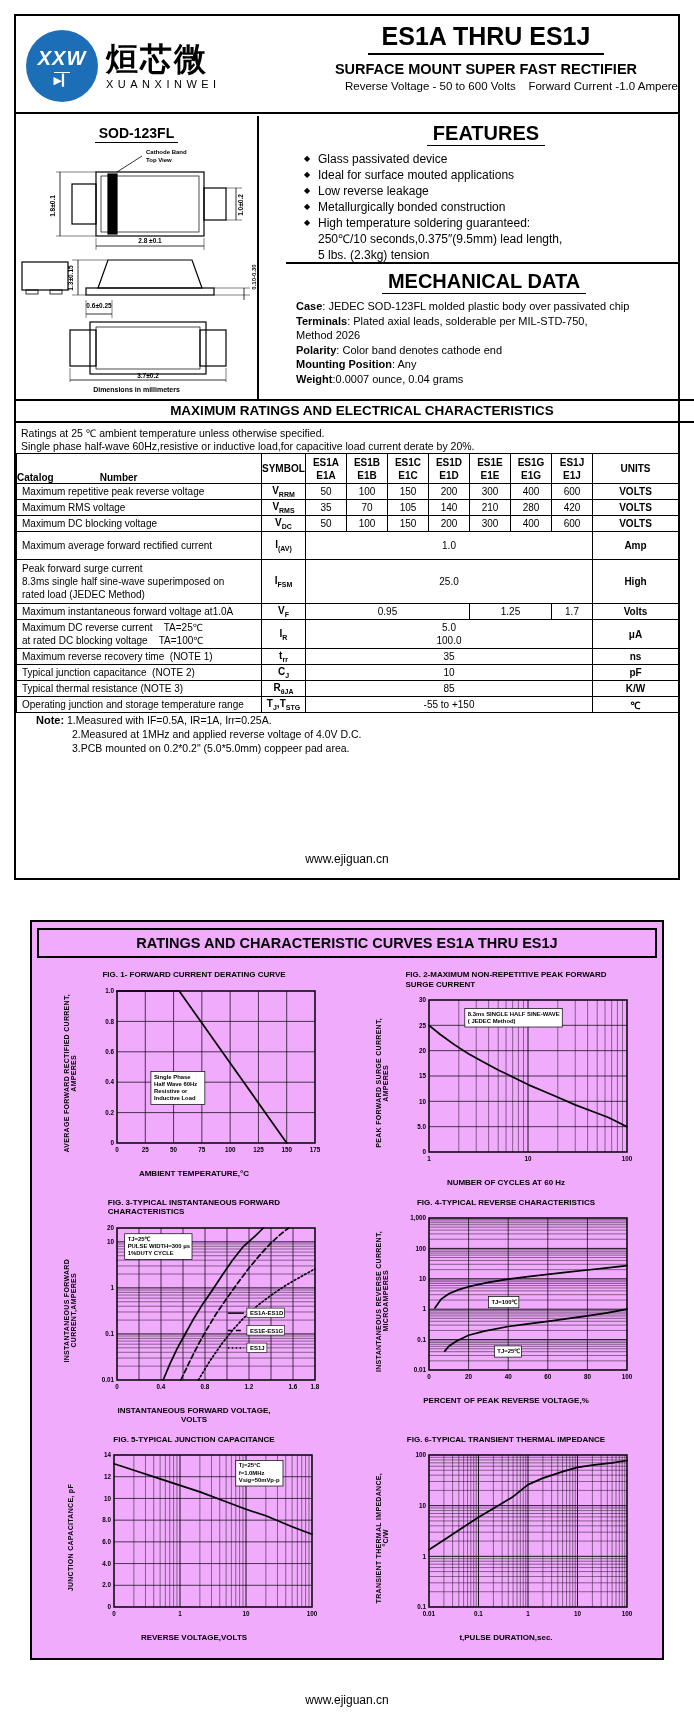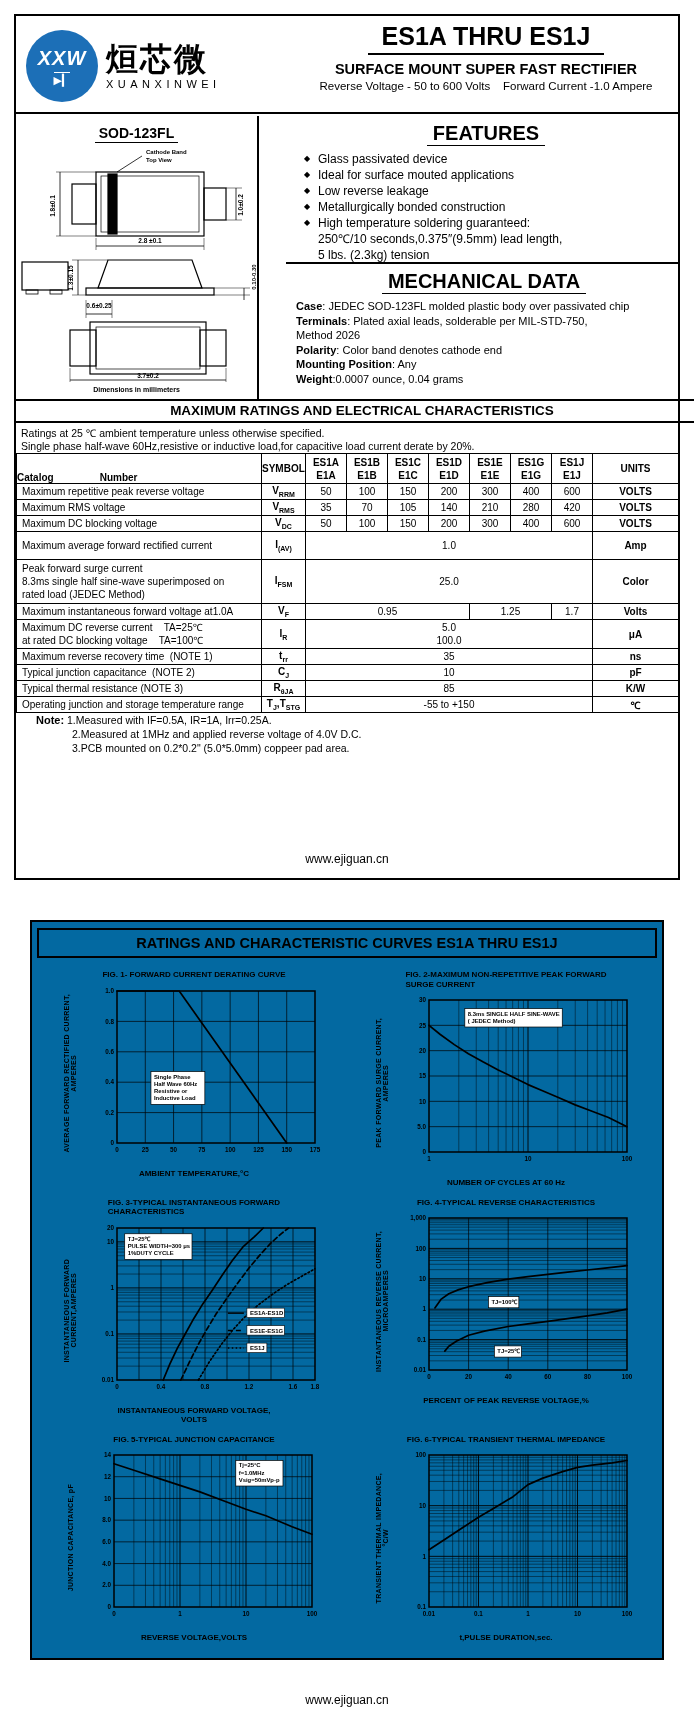--- a/index.html
+++ b/index.html
@@ -12,21 +12,21 @@
   #logo { left:10px; top:8px; width:258px; height:84px; display:flex; align-items:center; }
   #logo-circle { width:72px; height:72px; border-radius:50%; background:#1c6fb7; display:flex; flex-direction:column; align-items:center; justify-content:center; color:#fff; flex:0 0 auto; }
   #logo-circle .xxw { font-style:italic; font-weight:bold; font-size:20px; letter-spacing:1px; }
   #logo-circle .diode { font-size:11px; line-height:10px; border-top:1.5px solid #fff; padding-top:2px; margin-top:2px; }
   #logo-txt { margin-left:8px; }
   #logo-cn { font-size:32px; font-weight:bold; line-height:34px; letter-spacing:2px; }
   #logo-en { font-size:11px; letter-spacing:4.5px; margin-top:2px; }
   #hdr-right { left:278px; top:6px; width:384px; height:90px; text-align:center; }
   #doc-title { font-size:25px; font-weight:bold; display:inline-block; padding:0 14px 2px; border-bottom:2.5px solid #000; }
   #doc-sub { font-size:14.5px; font-weight:bold; margin-top:6px; }
-  #doc-line { font-size:11.5px; margin-top:3px; }
+  #doc-line { font-size:11.5px; margin-top:3px;text-align:right; }
   
   #leftcol { left:0; top:100px; width:243px; height:283px; border-right:2px solid #000; }
   #pkg-name { text-align:center; margin-top:8px; }
   #pkg-name span { font-size:14px; font-weight:bold; border-bottom:1.5px solid #000; padding:0 4px 1px; }
   #pkg-cap { position:absolute; bottom:6px; width:100%; text-align:center; font-size:7px; font-weight:bold; }
   
   #featbox { left:270px; top:100px; width:392px; height:148px; border-bottom:2px solid #000; padding:6px 10px 0 18px; }
   .sec-head { text-align:center; margin-bottom:6px; }
   .sec-head span { font-size:20px; font-weight:bold; border-bottom:1.5px solid #000; padding:0 6px 1px; }
   .feat-item { font-size:12px; line-height:16px; display:flex; }
@@ -51,21 +51,21 @@
   th.cath span { margin-right:46px; }
   th.part { font-weight:bold; font-size:10.5px; line-height:13px; }
   th.symh { font-size:8.5px; font-weight:bold; }
   th.unith { font-weight:bold; font-size:10.5px; }
   #notes { left:20px; top:697px; width:620px; font-size:10.5px; line-height:14px; }
   #notes b { font-size:11px; }
   #notes .nl { margin-left:36px; }
   .footer { text-align:center; font-size:12px; width:100%; }
   #footer1 { left:0; bottom:12px; }
   
-  #page2 { left:30px; top:920px; width:634px; height:740px; border:2px solid #000; background:#0369a1; }
+  #page2 { left:30px; top:920px; width:634px; height:740px; border:2px solid #000; background:#f0abfc; }
   #p2banner { margin:6px 5px 0 5px; border:2px solid #000; height:30px; line-height:26px; text-align:center; font-size:14.5px; font-weight:bold; }
   #figs { display:grid; grid-template-columns:1fr 1fr; padding:12px 0 0 6px; row-gap:10px; }
   .fig { display:flex; flex-direction:column; align-items:center; }
   .fig-title { font-size:8px; font-weight:bold; text-align:left; line-height:9.5px; }
   .figrow { display:flex; align-items:center; margin-top:3px; }
   .ylab { display:flex; align-items:center; justify-content:center; }
   .vtext { writing-mode:vertical-rl; transform:rotate(180deg); font-size:7px; font-weight:bold; letter-spacing:0.3px; white-space:nowrap; }
   .fig-xlabel { font-size:8px; font-weight:bold; text-align:center; line-height:9.5px; margin-top:4px; }
   #footer2 { left:0; top:1693px; }
   svg text { font-family:"Liberation Sans", sans-serif; }
@@ -300,21 +300,21 @@
           <td class="unitc">Amp</td>
         </tr>
         <tr>
           <td class="lbl" style="height: 44px;">
             <div>Peak forward surge current</div>
             <div>8.3ms single half sine-wave superimposed on</div>
             <div>rated load (JEDEC Method)</div>
           </td>
           <td class="symc"><span>I</span><sub>FSM</sub></td>
           <td class="valc" colspan="7">25.0</td>
-          <td class="unitc">Color</td>
+          <td class="unitc">High</td>
         </tr>
         <tr>
           <td class="lbl" style="height: 15px;">
             <div>Maximum instantaneous forward voltage at1.0A</div>
           </td>
           <td class="symc"><span>V</span><sub>F</sub></td>
           <td class="valc" colspan="4">0.95</td>
           <td class="valc" colspan="2">1.25</td>
           <td class="valc" colspan="1">1.7</td>
           <td class="unitc">Volts</td>

